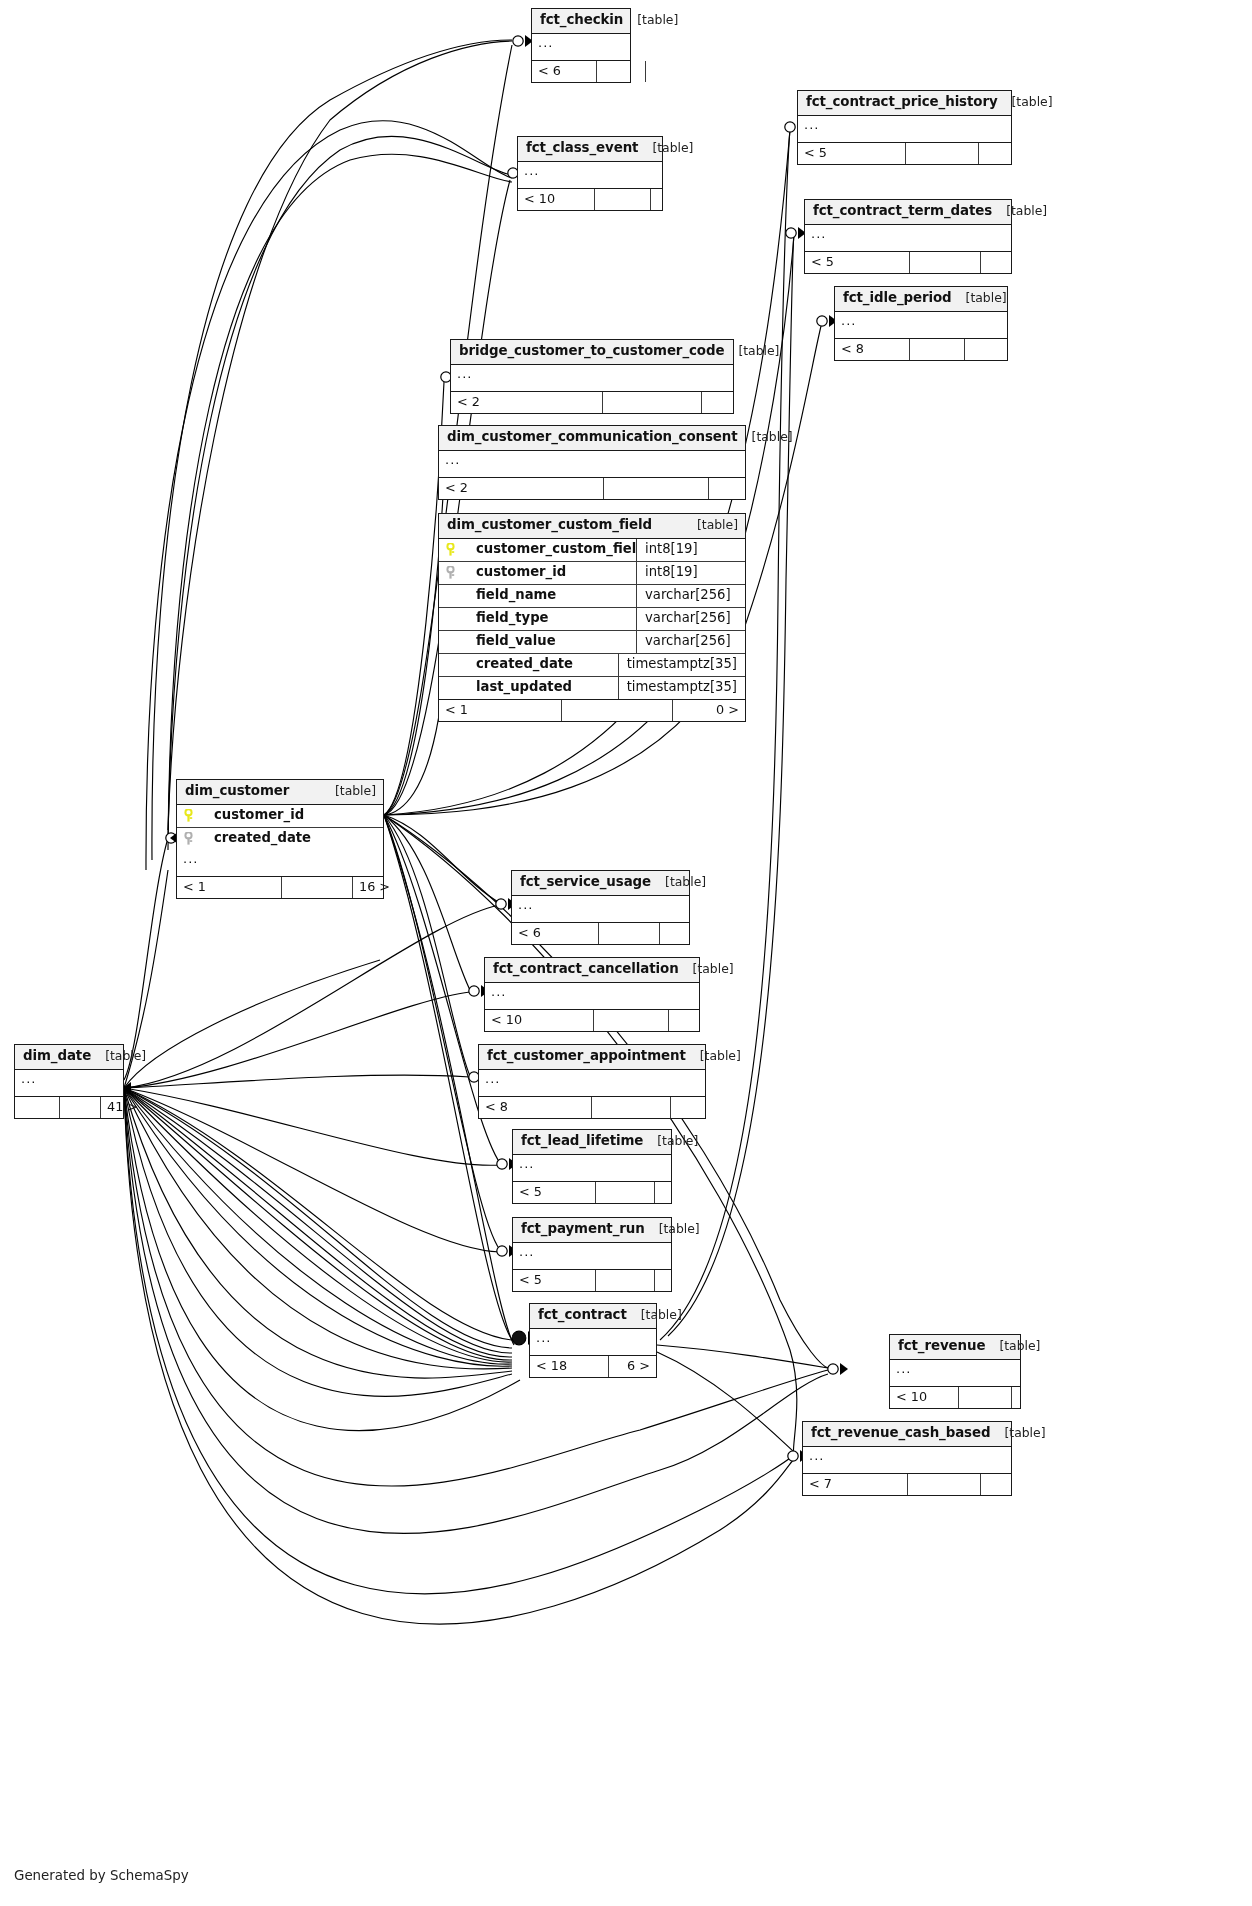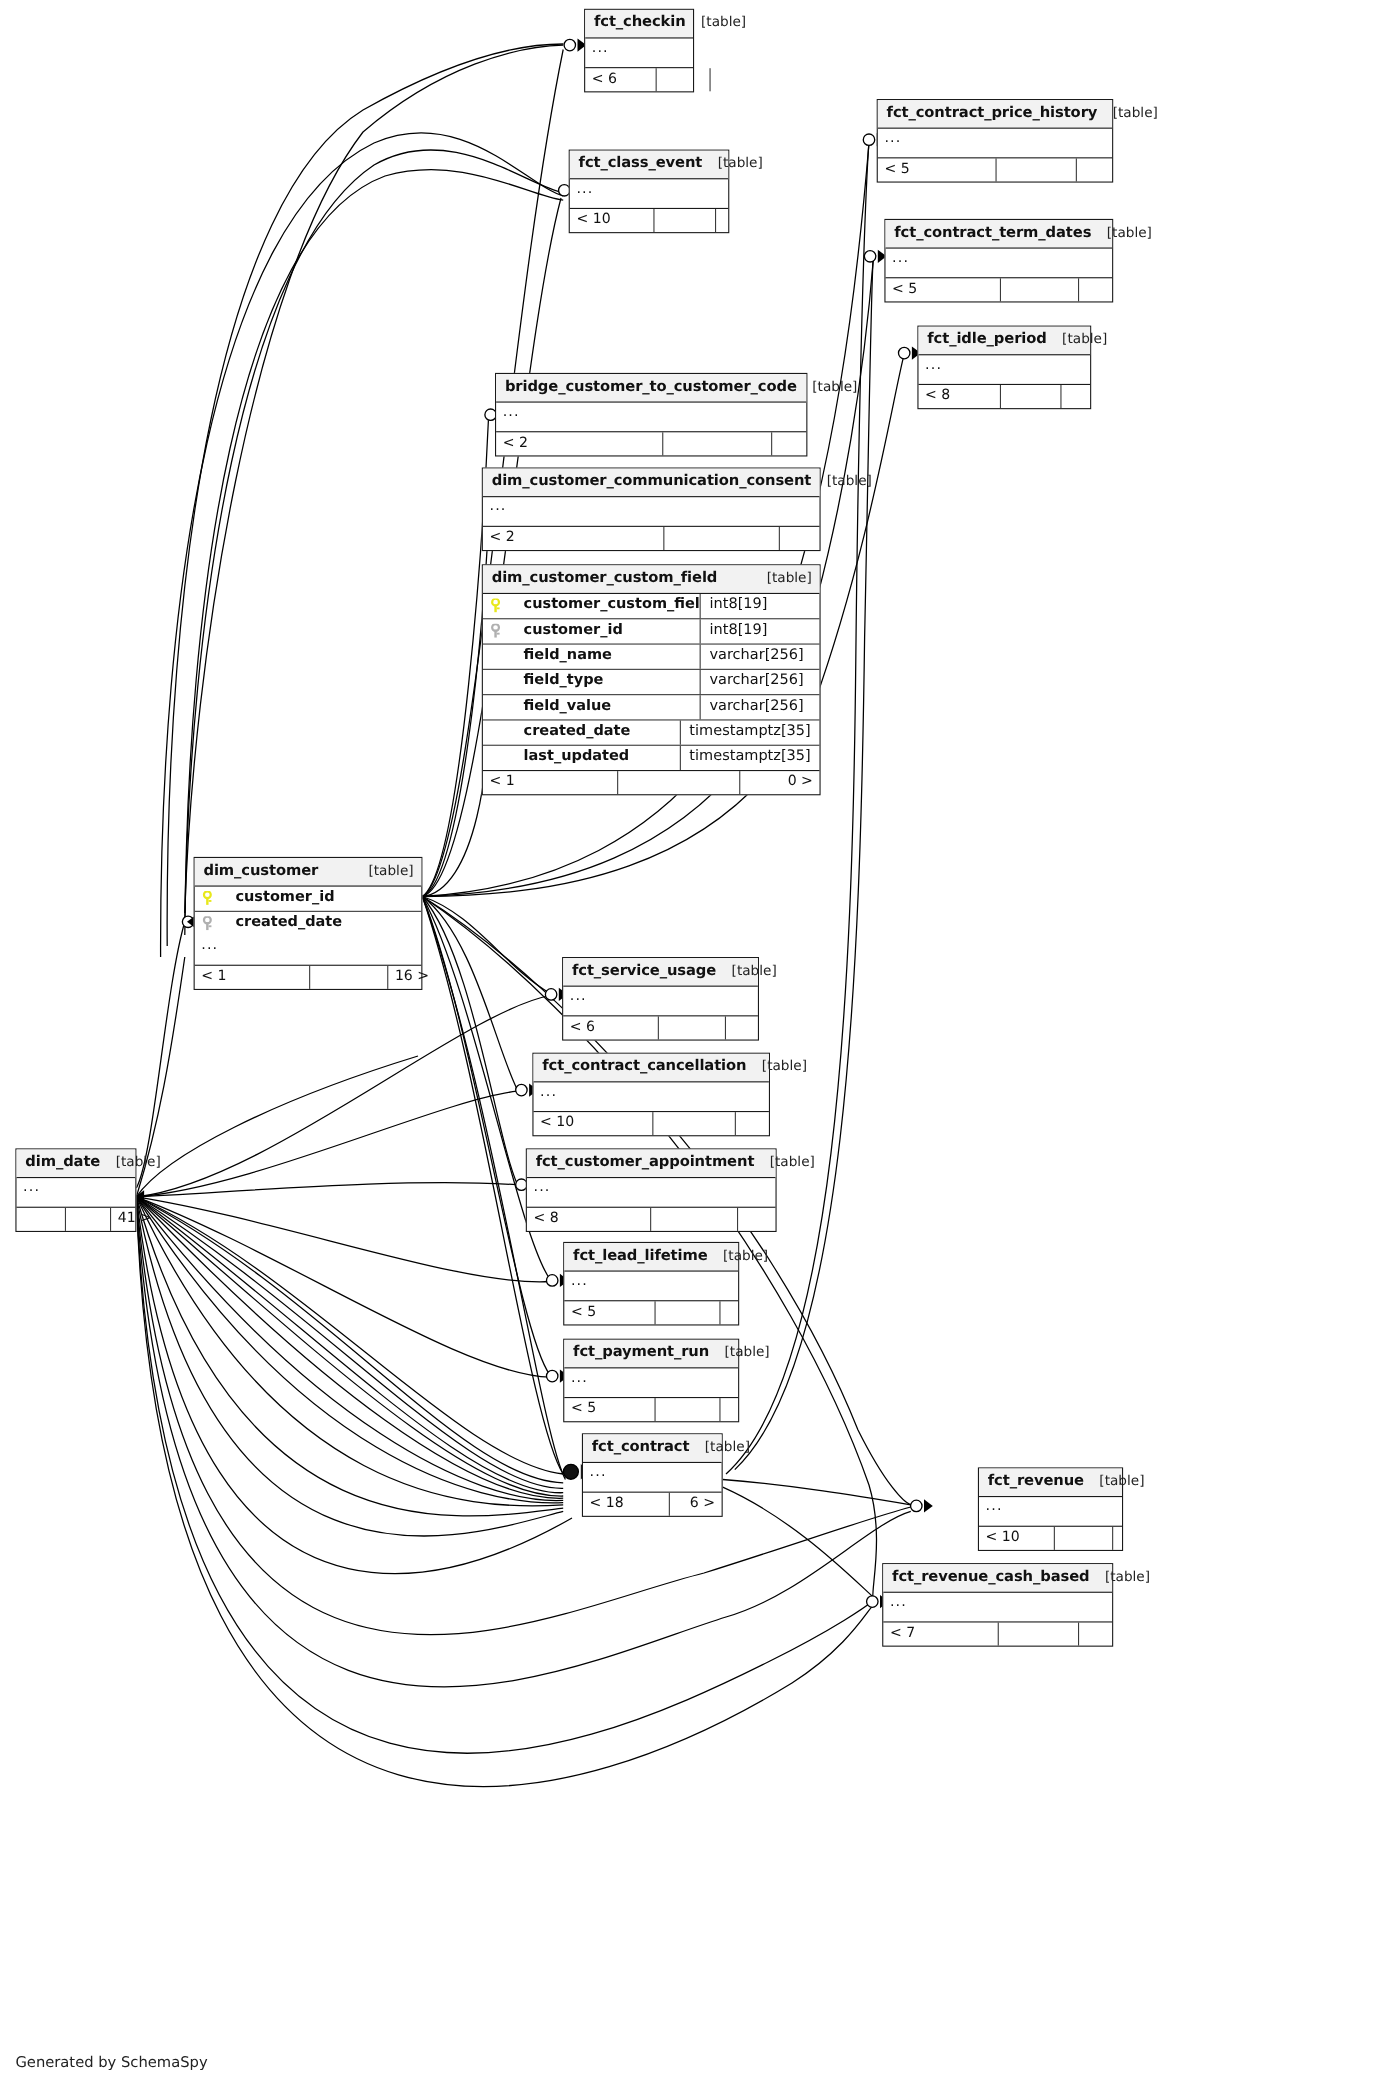--- a/index.html
+++ b/index.html
@@ -285,21 +285,21 @@
           <span class="tbl-tag">[table]</span>
         </div>
         <div class="tbl-rows"></div>
         <div class="ellipsis-row">...</div>
         <div class="footer-row">
           <div class="fcell" style="flex: 0 0 92px;">&lt; 5</div>
           <div class="fcell" style="flex: 0 0 58px;"></div>
           <div class="fcell" style="flex: 1 1 auto;"></div>
         </div>
       </div>
-      <div class="table-node" style="left: 834px; top: 296px; width: 158px;">
+      <div class="table-node" style="left: 834px; top: 286px; width: 174px;">
         <div class="tbl-title">
           <span class="tbl-name">fct_idle_period</span>
           <span class="tbl-tag">[table]</span>
         </div>
         <div class="tbl-rows"></div>
         <div class="ellipsis-row">...</div>
         <div class="footer-row">
           <div class="fcell" style="flex: 0 0 62px;">&lt; 8</div>
           <div class="fcell" style="flex: 0 0 42px;"></div>
           <div class="fcell" style="flex: 1 1 auto;"></div>

